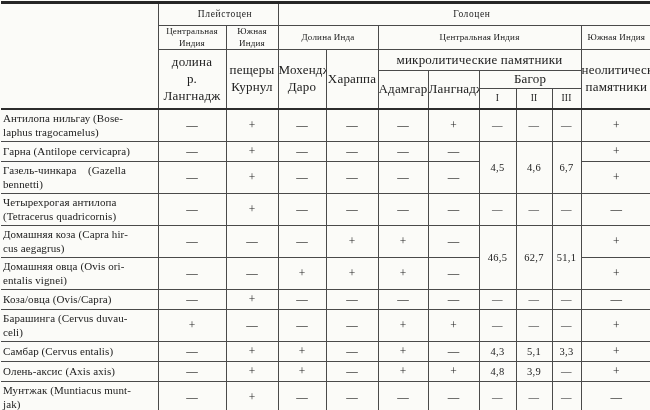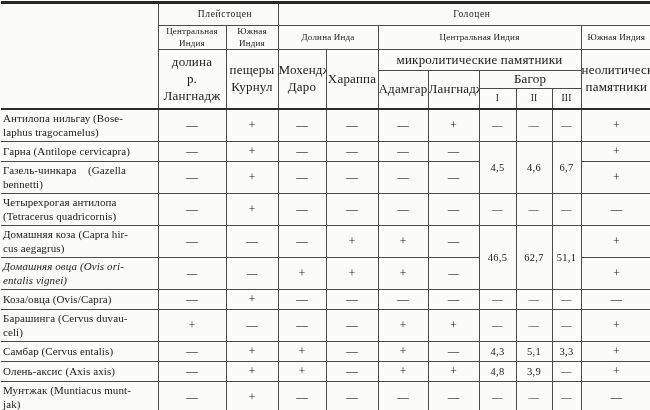--- a/index.html
+++ b/index.html
@@ -172,21 +172,21 @@
         <td class="val">—</td>
         <td class="val">—</td>
         <td class="val">+</td>
         <td class="val">+</td>
         <td class="val">—</td>
         <td class="val num" rowspan="2">46,5</td>
         <td class="val num" rowspan="2">62,7</td>
         <td class="val num" rowspan="2">51,1</td>
         <td class="val edge">+</td>
       </tr>
-      <tr style="height: 30px; font-style: italic;">
+      <tr style="height: 30px;">
         <td class="name">Домашняя овца (Ovis ori-
 entalis vignei)</td>
         <td class="val">—</td>
         <td class="val">—</td>
         <td class="val">+</td>
         <td class="val">+</td>
         <td class="val">+</td>
         <td class="val">—</td>
         <td class="val edge">+</td>
       </tr>

